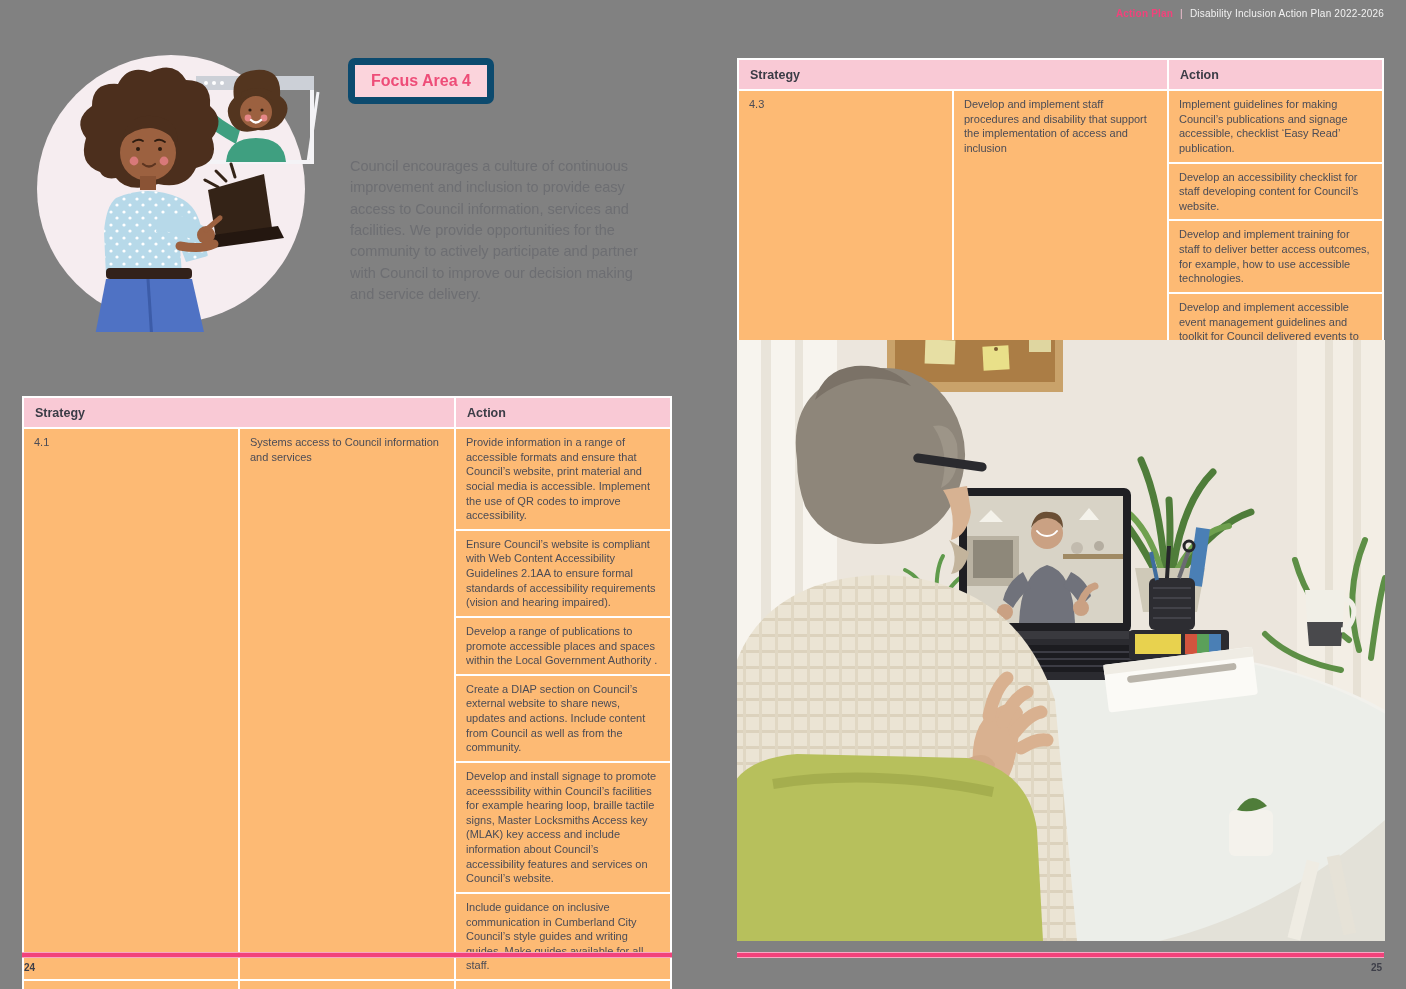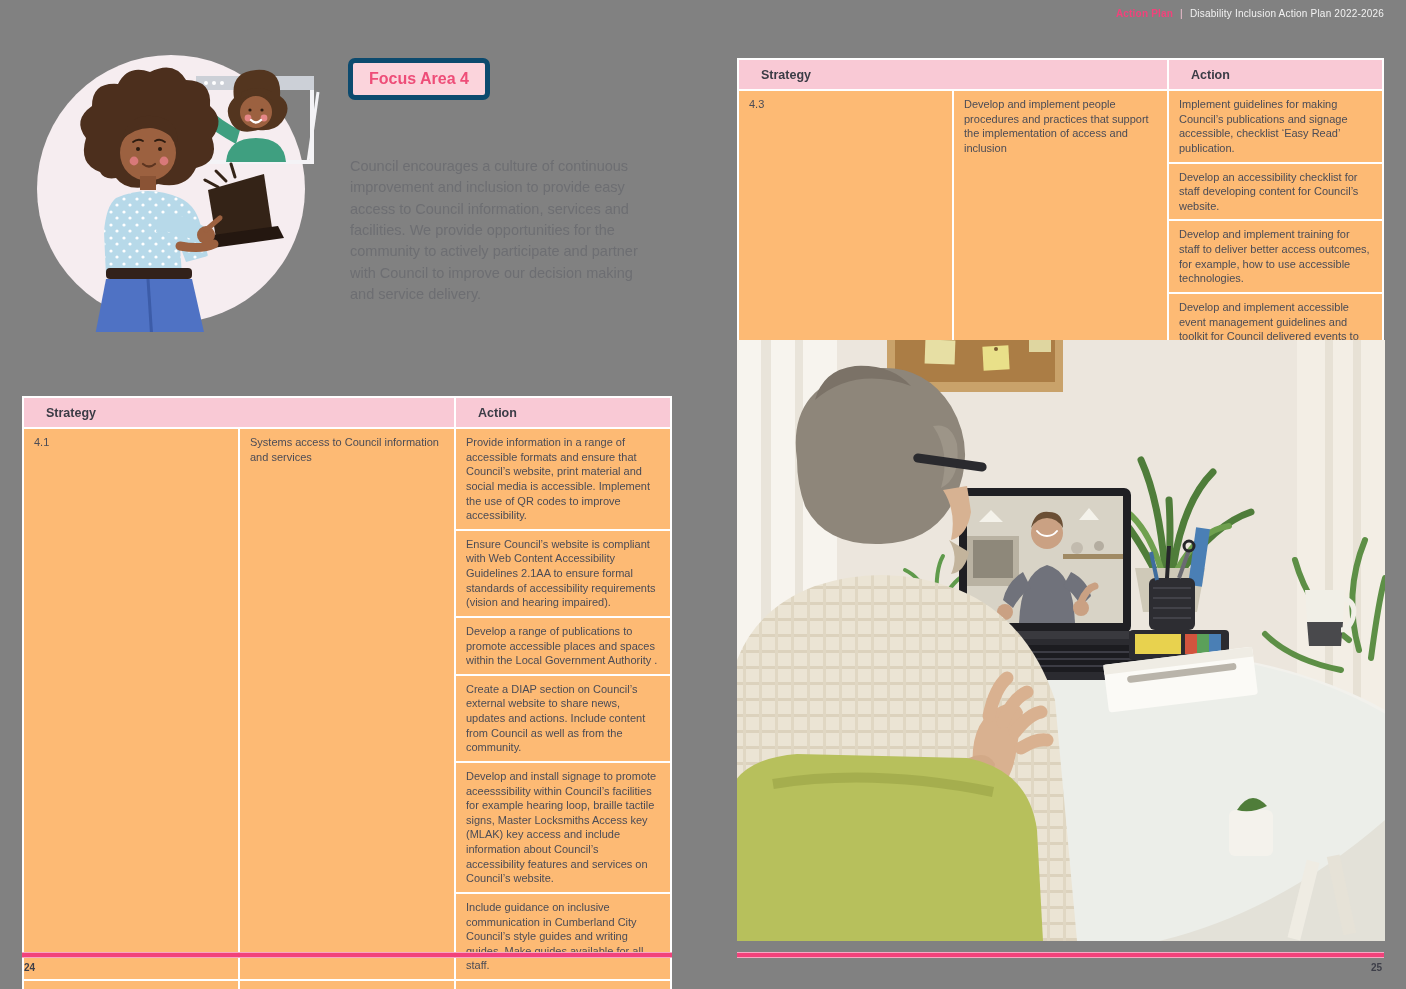--- a/index.html
+++ b/index.html
@@ -6,31 +6,31 @@
   body{background:#818181;font-family:"Liberation Sans",sans-serif;-webkit-font-smoothing:antialiased;}
   .stage{position:relative;width:1406px;height:989px;background:#818181;overflow:hidden;}
 
   
   .doc-header{position:absolute;top:8px;right:22px;font-size:10px;letter-spacing:.2px;text-align:right;}
   .doc-header .hl{color:#f2427b;font-weight:bold;}
   .doc-header .hd{color:#f6c3d4;margin:0 7px;}
   .doc-header .hr{color:#f2f2f2;}
 
   
-  .badge{position:absolute;left:348px;top:58px;background:#fbd4dc;border:5px solid #0c4a6e;
+  .badge{position:absolute;left:348px;top:58px;background:#fbd4dc;border:7px solid #0c4a6e;
          border-radius:7px;padding:7px 16px;font-size:16px;font-weight:bold;color:#ee4d78;}
   .page-title{position:absolute;left:350px;top:110px;font-size:21.5px;font-weight:bold;color:#53575c;letter-spacing:.2px;}
   .intro{position:absolute;left:350px;top:156px;width:302px;font-size:14.5px;line-height:1.47;color:#6d6e72;}
 
   
   table.diap{position:absolute;border-collapse:separate;border-spacing:2px;background:#ffffff;table-layout:fixed;}
   #left-table{left:22px;top:396px;width:650px;}
   #right-table{left:737px;top:58px;width:647px;}
   table.diap th{background:#f9c9d5;color:#3b3c46;font-size:12.5px;font-weight:bold;
-                text-align:left;padding:8px 22px 7px;}
+                text-align:left;padding:8px 11px 7px;}
   table.diap td{background:#fdba74;color:#4b4c56;font-size:11px;line-height:1.33;
                 padding:6px 10px;vertical-align:top;}
   td.td-num{width:40px;}
   td.td-strat{width:104px;}
 
   
   .rule{position:absolute;height:6px;}
   .rule .r1{height:1px;background:#f7a8c2;}
   .rule .r2{height:4px;background:#f2427b;}
   .rule-left{left:22px;top:952px;width:650px;}
@@ -172,21 +172,21 @@
   <table class="diap" id="right-table">
       <thead>
         <tr>
           <th colspan="2">Strategy</th>
           <th>Action</th>
         </tr>
       </thead>
       <tbody>
         <tr>
           <td rowspan="7" class="td-num">4.3</td>
-          <td rowspan="7" class="td-strat">Develop and implement people procedures and practices that support the implementation of access and inclusion</td>
+          <td rowspan="7" class="td-strat">Develop and implement staff procedures and disability that support the implementation of access and inclusion</td>
           <td class="td-action">Implement guidelines for making Council’s publications and signage accessible, checklist ‘Easy Read’ publication.</td>
         </tr>
         <tr>
           <td class="td-action">Develop an accessibility checklist for staff developing content for Council’s website.</td>
         </tr>
         <tr>
           <td class="td-action">Develop and implement training for staff to deliver better access outcomes, for example, how to use accessible technologies.</td>
         </tr>
         <tr>
           <td class="td-action">Develop and implement accessible event management guidelines and toolkit for Council delivered events to promote access and inclusion.</td>

